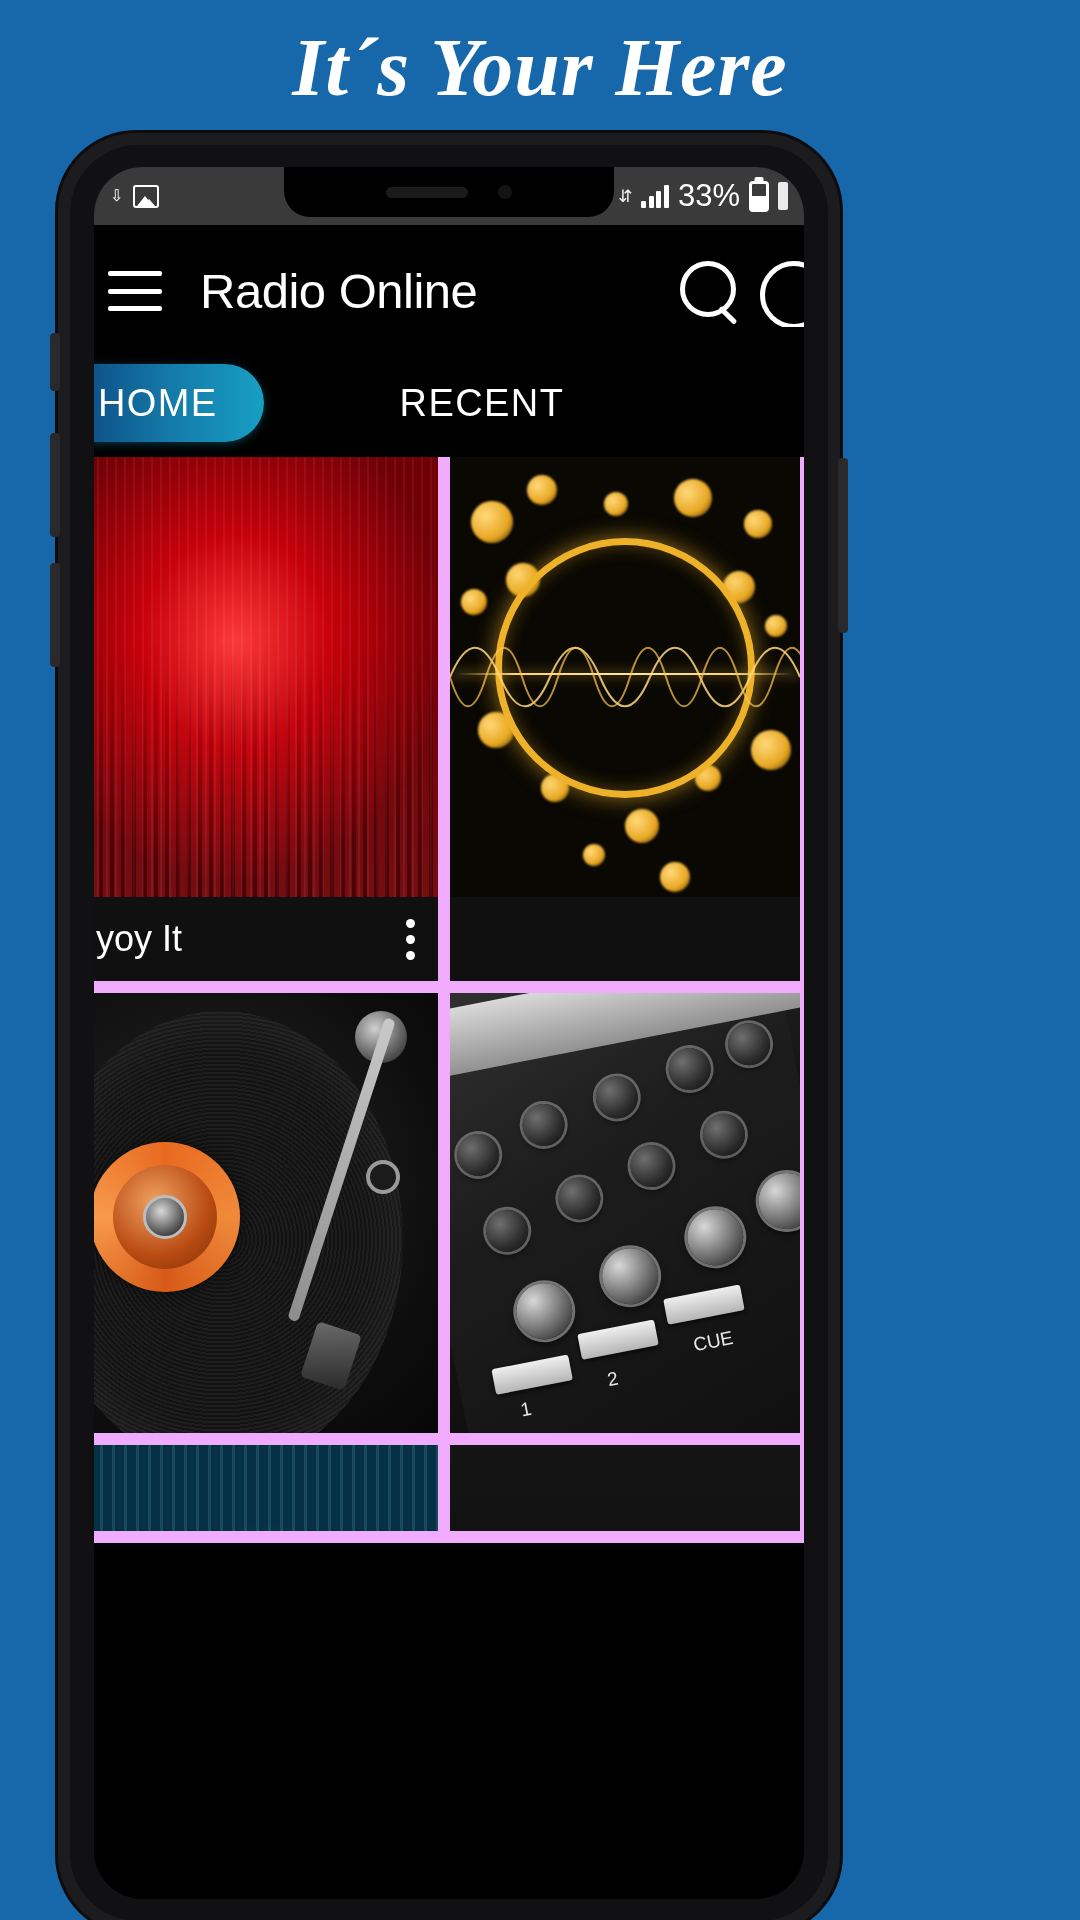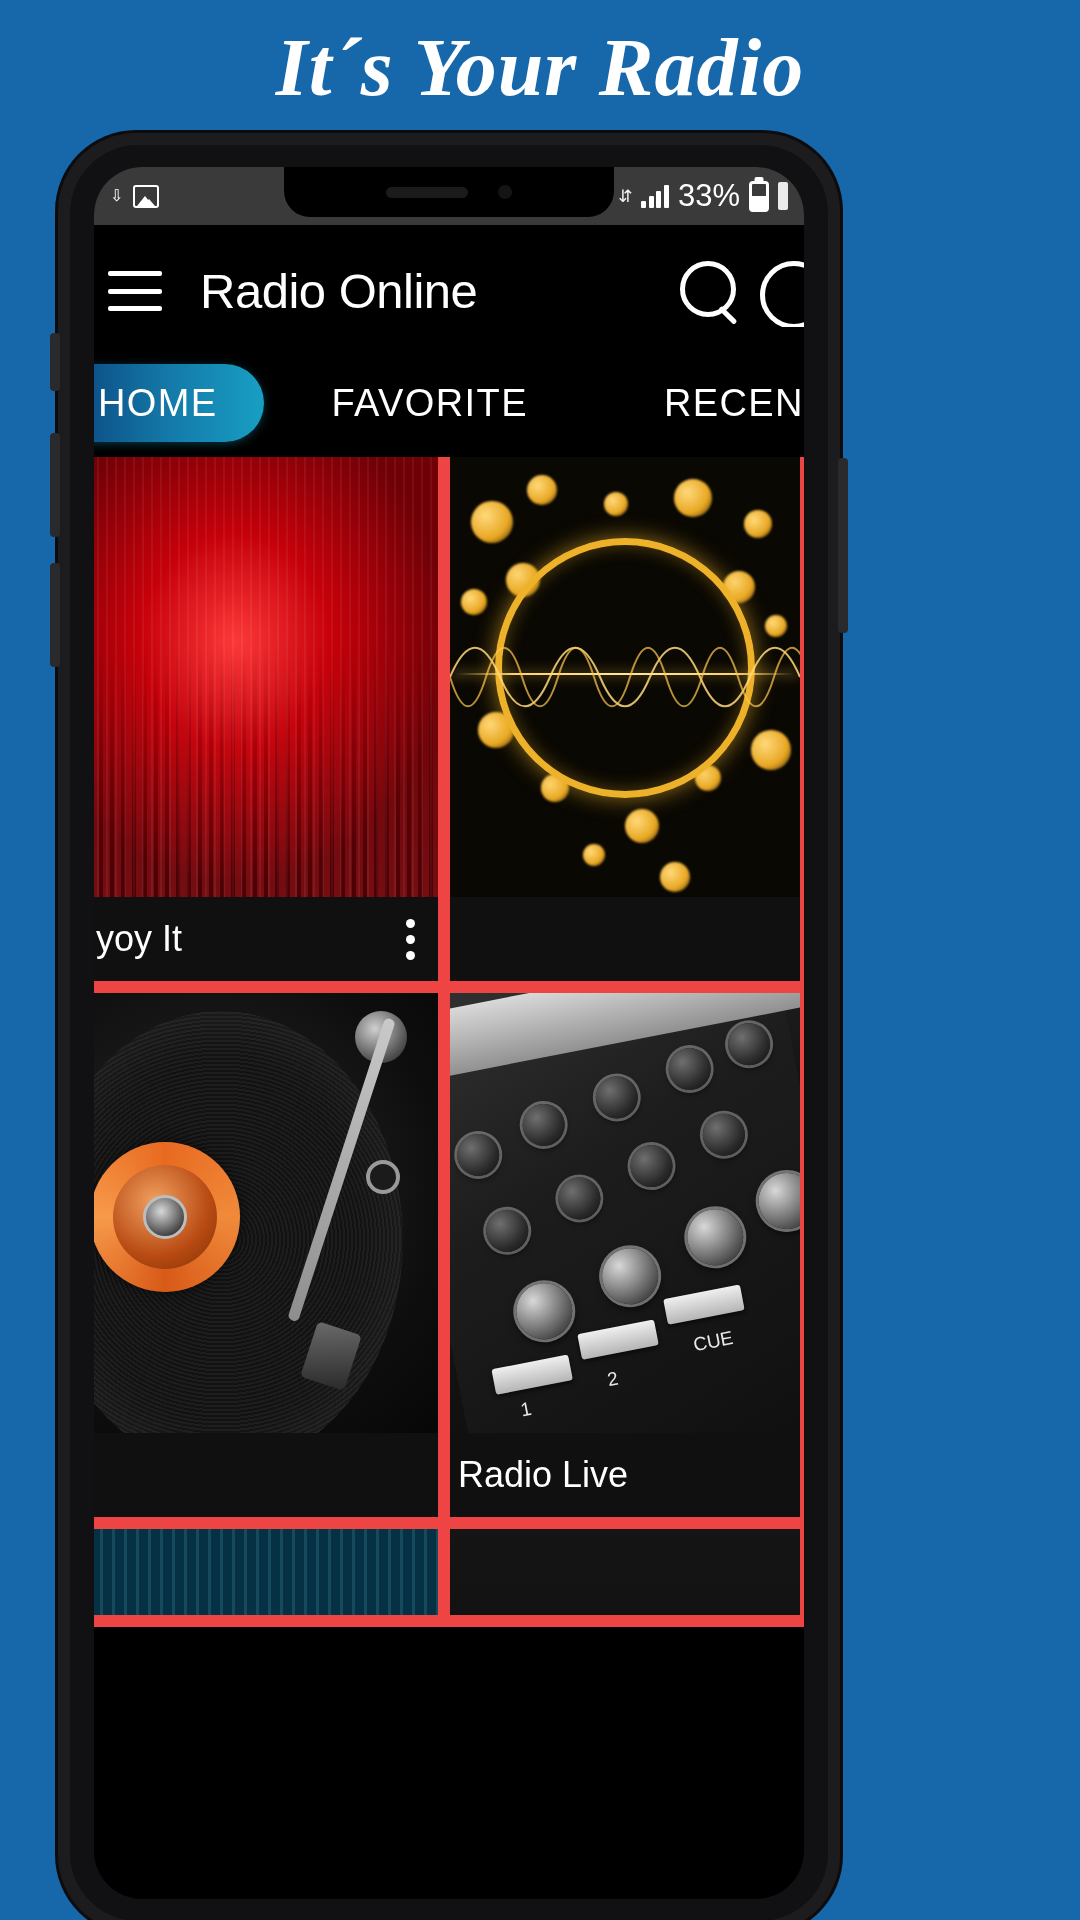--- a/index.html
+++ b/index.html
@@ -194,21 +194,21 @@
     border-radius:44px;
     padding:13px 46px;
     margin-left:-42px;
     box-shadow:0 2px 10px rgba(23,159,196,.35);
   }
   .tab.t2{ margin-left:68px; }
   .tab.t3{ margin-left:136px; }
 
   
   .grid{
-    background:#ef4444;
+    background:#f0abfc;
     display:flex; flex-wrap:wrap;
     padding-left:0px;
     position:relative;
   }
   .card{
     width:350px;
     background:#101010;
     margin:0 0 12px 0;
     position:relative;
     overflow:hidden;
@@ -416,21 +416,21 @@
     width:100%; height:100%;
     background:linear-gradient(180deg,#151515,#050505);
     position:relative;
   }
 
   .row-partial{ overflow:hidden; height:86px; }
 </style>
 </head>
 <body>
 
-<div class="headline">It´s Your Radio</div>
+<div class="headline">It´s Your Here</div>
 
 <div class="phone">
   <div class="phone-inner-bezel"></div>
   <div class="btn-side b1"></div>
   <div class="btn-side b2"></div>
   <div class="btn-side b3"></div>
   <div class="btn-right"></div>
 
   <div class="screen">
 
@@ -466,21 +466,20 @@
       </div>
       <div class="app-title">Radio Online</div>
       <div class="tb-actions">
         <div class="icon-search"></div>
         <div class="icon-circle-partial"></div>
       </div>
     </div>
 
     <div class="tabs">
       <div class="tab active">HOME</div>
-      <div class="tab t2">FAVORITE</div>
       <div class="tab t3">RECENT</div>
     </div>
 
     <div class="grid">
 
       <div class="card left">
         <div class="card-thumb">
           <div class="art-red"></div>
         </div>
         <div class="card-bar">
@@ -558,23 +557,20 @@
               <span class="kb" style="left:88%; top:48%;"></span>
               <span class="fader" style="left:4%;  top:79%;"></span>
               <span class="fader" style="left:30%; top:75%;"></span>
               <span class="fader" style="left:56%; top:71%;"></span>
               <span class="lbl" style="left:10%; top:87%;">1</span>
               <span class="lbl" style="left:36%; top:84%;">2</span>
               <span class="lbl" style="left:62%; top:80%;">CUE</span>
             </span>
           </div>
         </div>
-        <div class="card-bar">
-          <div class="card-title">Radio Live</div>
-        </div>
       </div>
 
       <div class="card left row-partial">
         <div class="card-thumb">
           <div class="art-teal"></div>
         </div>
       </div>
       <div class="card row-partial">
         <div class="card-thumb">
           <div class="art-dark"></div>

